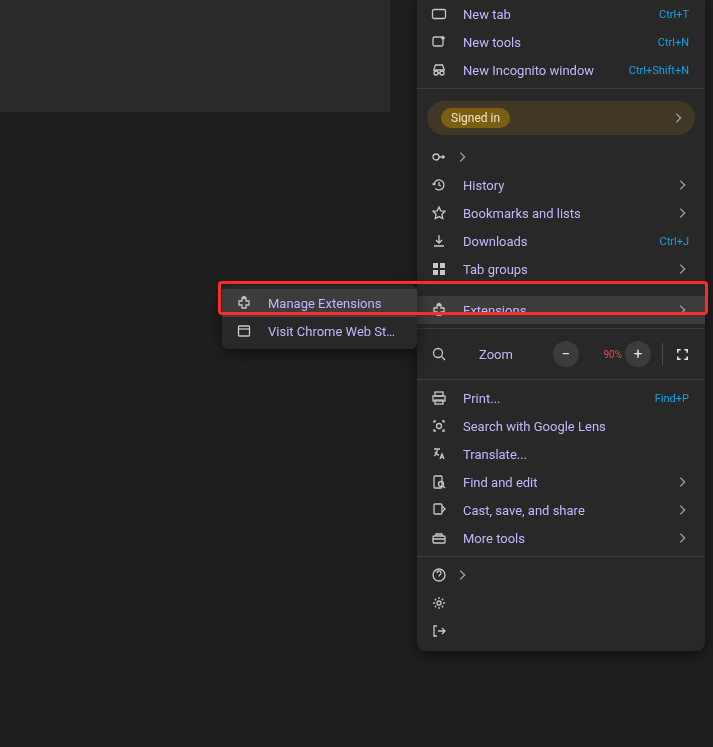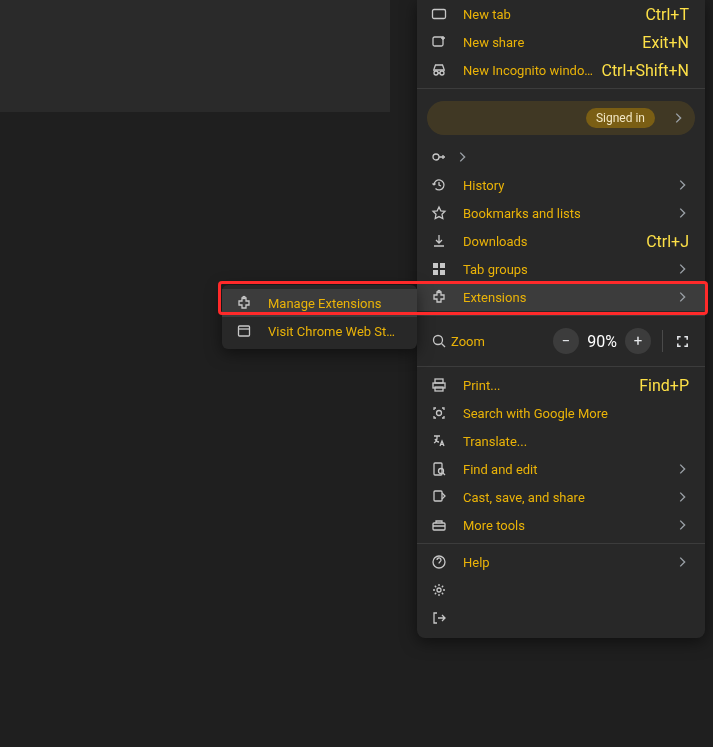--- a/index.html
+++ b/index.html
@@ -41,84 +41,84 @@
     width: 16px; height: 16px;
     display: flex; align-items: center; justify-content: center;
     flex-shrink: 0;
     color: #c7c7c7;
   }
   .ico svg { width: 16px; height: 16px; stroke: currentColor; fill: none; stroke-width: 1.3; }
   .ico.fill svg { fill: currentColor; stroke: none; }
   .label {
     margin-left: 16px;
     flex: 1;
-    color: #eab308;
+    color: #c4b5fd;
     white-space: nowrap;
     overflow: hidden;
     text-overflow: ellipsis;
   }
   .shortcut {
-    color: #fde047;
-    font-size: 16px;
+    color: #0ea5e9;
+    font-size: 11px;
     margin-left: 8px;
   }
   .chev {
     color: #9aa0a6;
     margin-left: 8px;
     display: flex; align-items: center;
   }
   .chev svg { width: 14px; height: 14px; stroke: currentColor; fill: none; stroke-width: 1.6; }
   .sep {
     height: 1px;
     background: #3c3c3c;
     margin: 4px 0;
   }
   .signed-block {
     padding: 8px 10px;
   }
   .signed-pill {
     display: flex;
     align-items: center;
-    justify-content: flex-end;
+    justify-content: space-between;
     height: 34px;
     border-radius: 18px;
     background: rgba(130,100,30,0.28);
     padding: 0 10px 0 14px;
     gap: 12px;
   }
   .badge {
     background: #7a5e14;
     color: #f2e7c4;
     font-size: 12px;
     padding: 3px 10px;
     border-radius: 12px;
   }
   .signed-pill .chev { margin-left: 4px; }
   .zoom-row {
     display: flex;
     align-items: center;
     height: 42px;
     padding: 0 10px 0 14px;
   }
-  .zoom-row .label { margin-left: 4px; flex: 1; }
+  .zoom-row .label { margin-left: 32px; flex: 1; }
   .zbtn {
     width: 26px; height: 26px;
     border-radius: 50%;
     background: #3c3c3c;
     color: #e8eaed;
     display: flex; align-items: center; justify-content: center;
     font-size: 15px;
     margin: 0 3px;
     cursor: pointer;
   }
   .zval {
     width: 40px;
-    text-align: center;
-    color: #ffffff;
-    font-size: 16px;
+    text-align: right;
+    color: #ef4444;
+    font-size: 10px;
   }
   .zdiv {
     width: 1px; height: 22px;
     background: #4a4a4a;
     margin: 0 6px 0 8px;
   }
   .fs-btn {
     width: 26px; height: 26px;
     display: flex; align-items: center; justify-content: center;
     color: #e8eaed;
@@ -167,22 +167,22 @@
     <span class="shortcut">Ctrl+T</span>
   </div>
 
   <div class="row">
     <span class="ico">
       <svg viewBox="0 0 16 16">
           <rect x="2" y="3" width="10" height="9" rx="1.5"></rect>
           <path d="M12 2v4M10 4h4"></path>
         </svg>
     </span>
-    <span class="label">New share</span>
-    <span class="shortcut">Exit+N</span>
+    <span class="label">New tools</span>
+    <span class="shortcut">Ctrl+N</span>
   </div>
 
   <div class="row">
     <span class="ico">
       <svg viewBox="0 0 16 16">
           <path d="M3 7l1.5-4h7L13 7M2 8h12"></path>
           <circle cx="5" cy="11" r="2"></circle>
           <circle cx="11" cy="11" r="2"></circle>
           <path d="M7 11h2"></path>
         </svg>
@@ -266,21 +266,21 @@
         </svg>
     </span>
     <span class="label">Tab groups</span>
     <span class="chev">
         <svg viewBox="0 0 16 16">
           <path d="M6 3l5 5-5 5"></path>
         </svg>
       </span>
   </div>
 
-  <div class="row" style="background:#3c3c3c;">
+  <div class="row" style="background:#3c3c3c;margin-top:13px;">
     <span class="ico">
       <svg viewBox="0 0 16 16">
           <path d="M6 3h4v3h3v4h-3v3H6v-3H3V6h3z"></path>
           <circle cx="8" cy="2.5" r="1.2"></circle>
         </svg>
     </span>
     <span class="label">Extensions</span>
     <span class="chev">
         <svg viewBox="0 0 16 16">
           <path d="M6 3l5 5-5 5"></path>
@@ -324,21 +324,21 @@
     <span class="shortcut">Find+P</span>
   </div>
 
   <div class="row">
     <span class="ico">
       <svg viewBox="0 0 16 16">
           <path d="M3 5V3h2M13 5V3h-2M3 11v2h2M13 11v2h-2"></path>
           <circle cx="8" cy="8" r="2.5"></circle>
         </svg>
     </span>
-    <span class="label">Search with Google More</span>
+    <span class="label">Search with Google Lens</span>
   </div>
 
   <div class="row">
     <span class="ico">
       <svg viewBox="0 0 16 16">
           <path d="M3 3h6M6 3v2c0 2-1 4-3 5M4 6c1 2 3 3 4 3M9 13l2-5 2 5M9.7 11.3h2.6"></path>
         </svg>
     </span>
     <span class="label">Translate...</span>
   </div>
@@ -391,21 +391,20 @@
 
   <div class="sep"></div>
 
   <div class="row">
     <span class="ico">
       <svg viewBox="0 0 16 16">
           <circle cx="8" cy="8" r="6"></circle>
           <path d="M6 6a2 2 0 1 1 3 1.7C8.3 8.3 8 8.7 8 9.5M8 11.7v.1"></path>
         </svg>
     </span>
-    <span class="label">Help</span>
     <span class="chev">
         <svg viewBox="0 0 16 16">
           <path d="M6 3l5 5-5 5"></path>
         </svg>
       </span>
   </div>
 
   <div class="row">
     <span class="ico">
       <svg viewBox="0 0 16 16">

